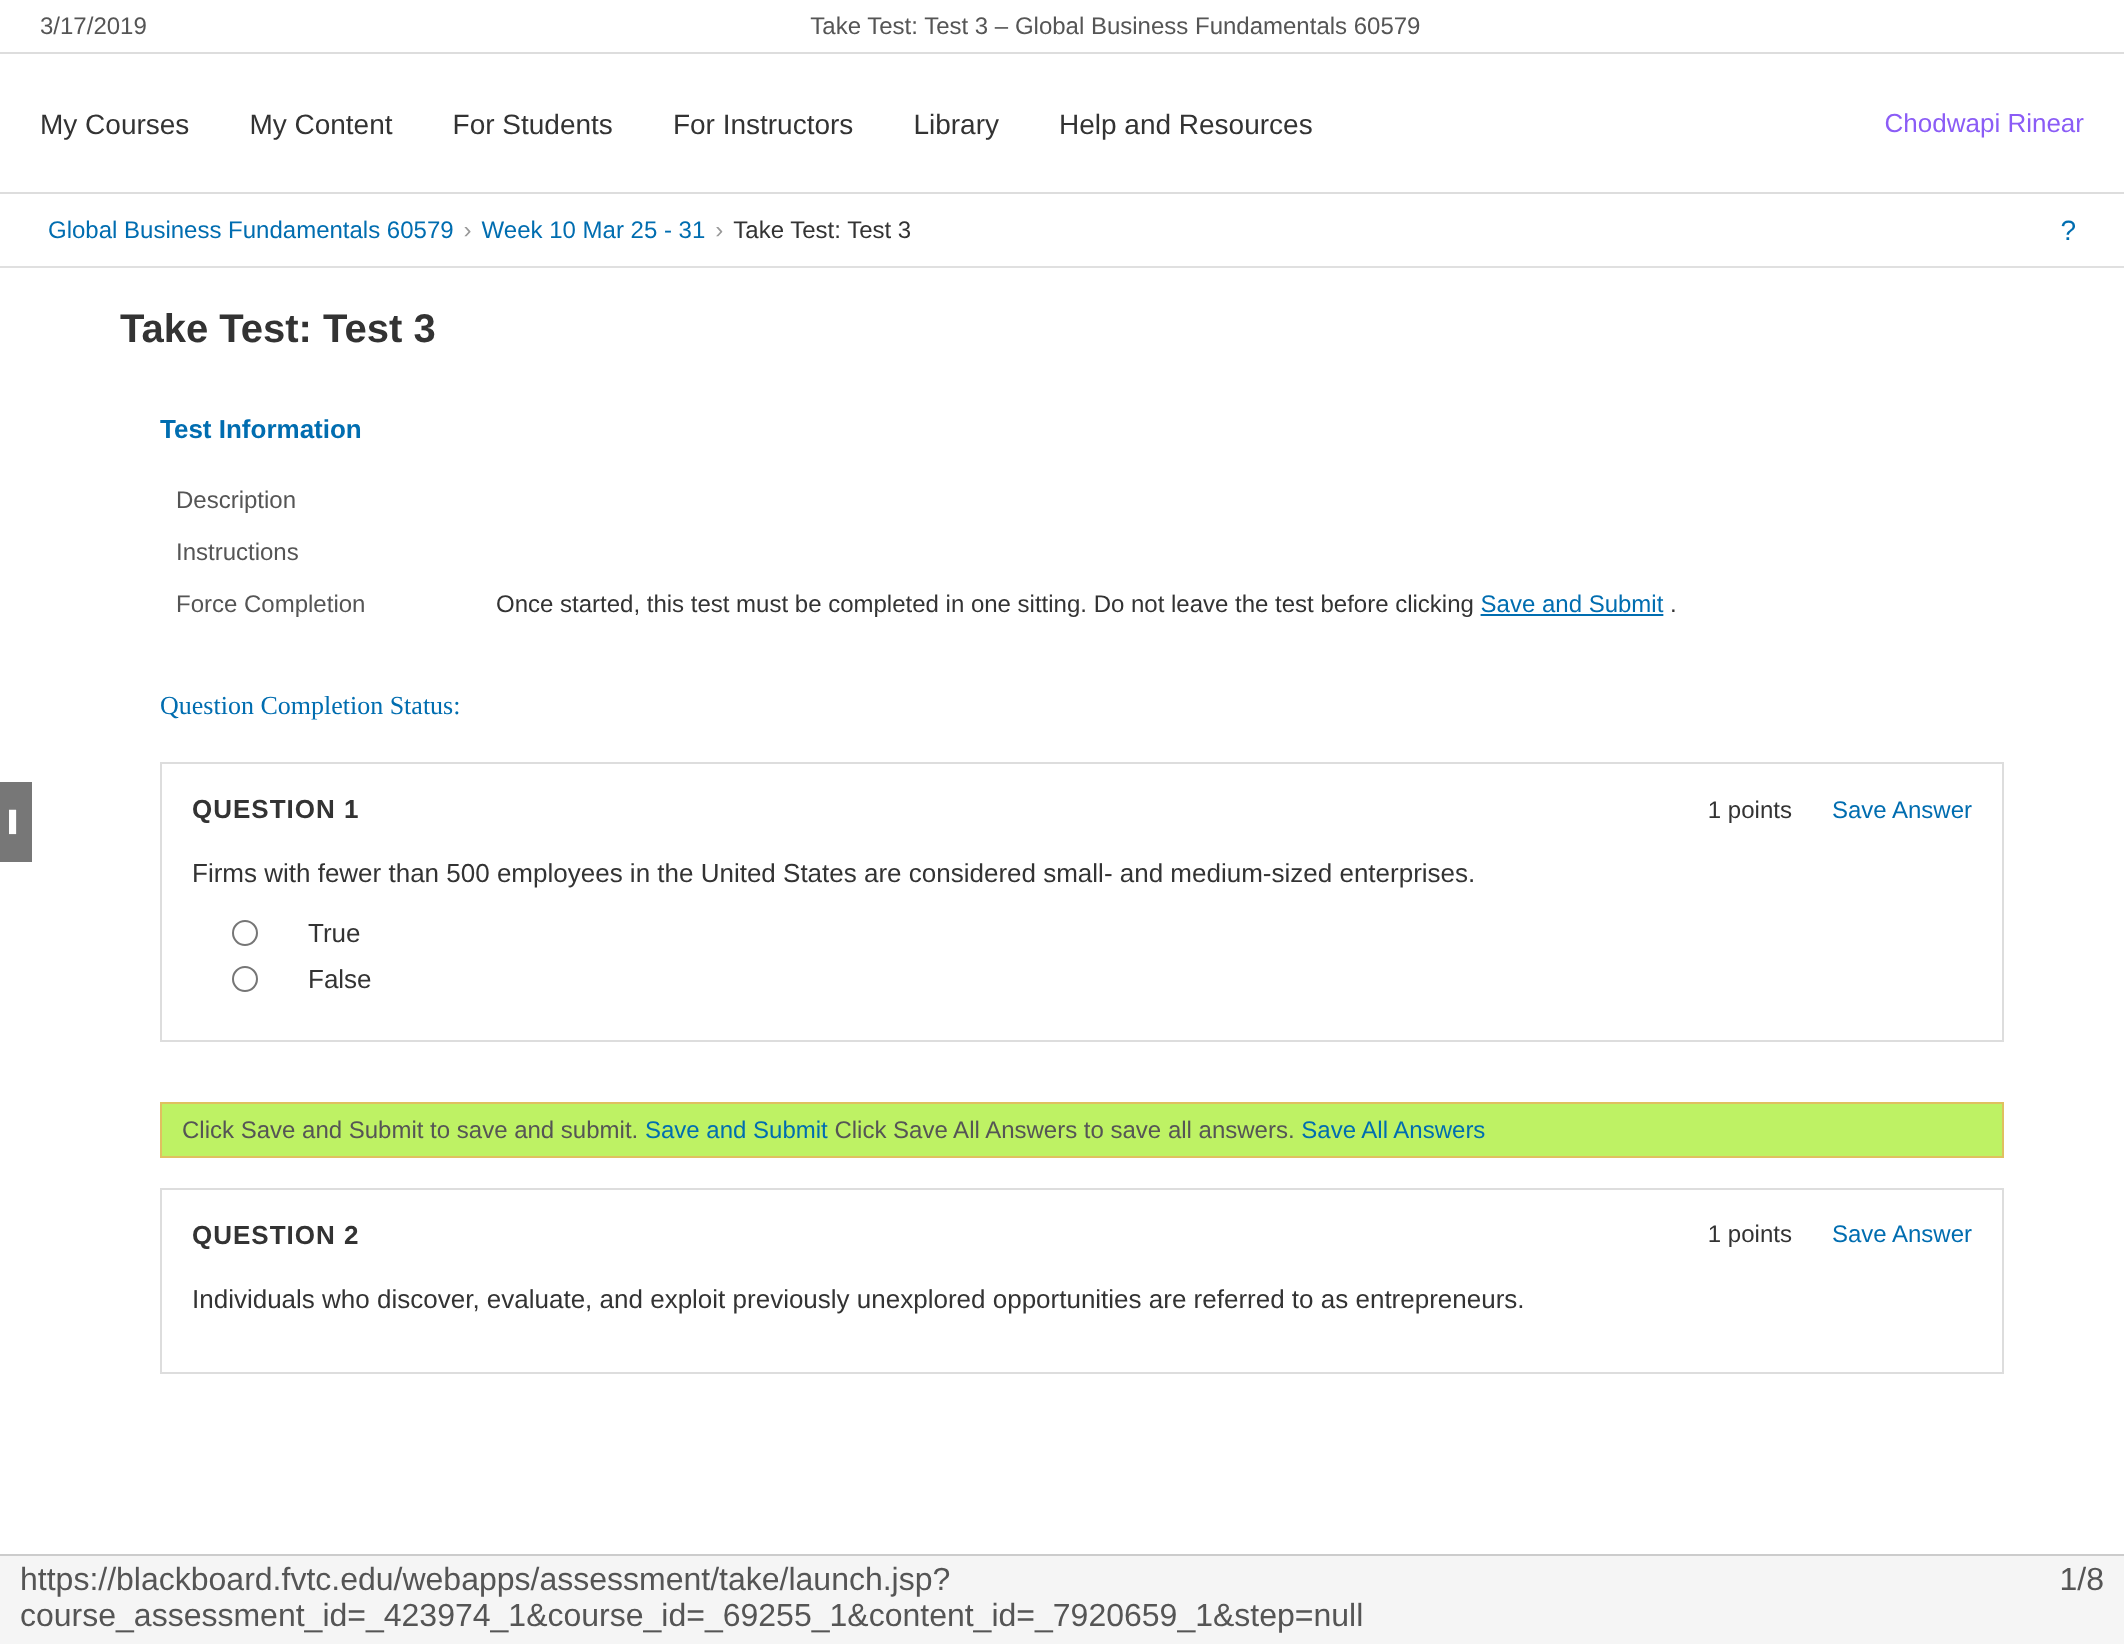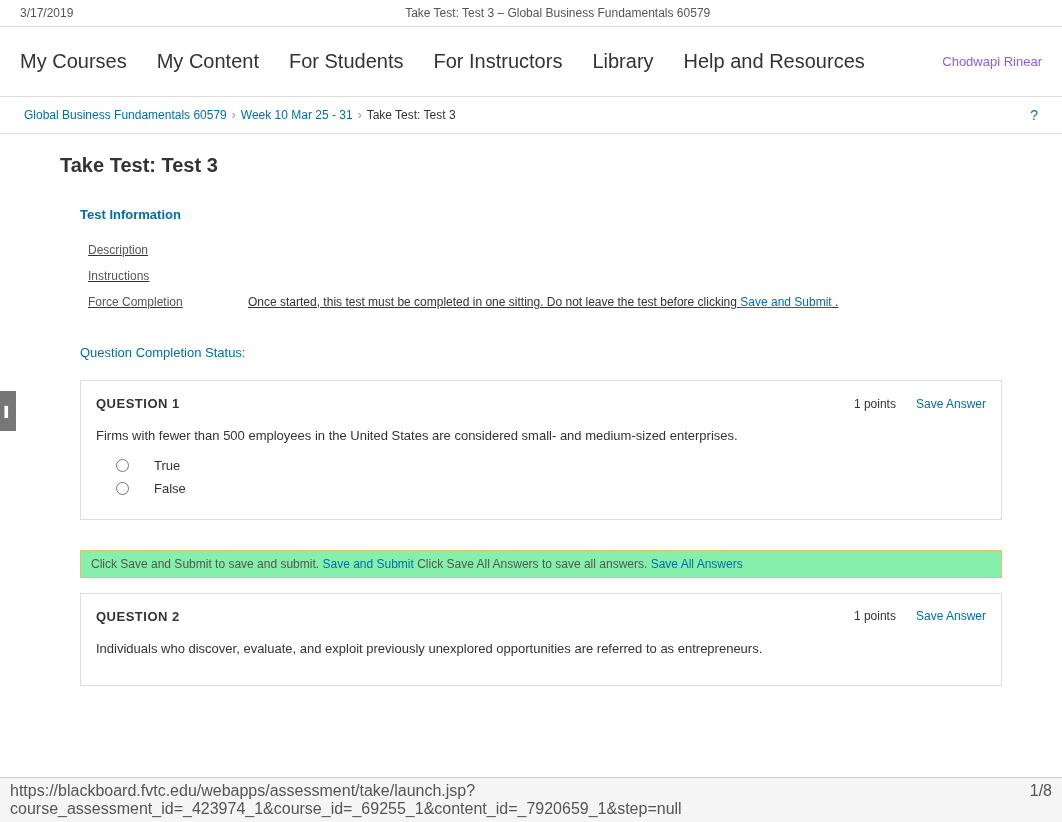--- a/index.html
+++ b/index.html
@@ -19,21 +19,21 @@
     
     .nav-bar {
       display: flex;
       align-items: center;
       padding: 0 20px;
       border-bottom: 1px solid #ddd;
       height: 70px;
       gap: 30px;
     }
     .nav-item {
-      font-size: 20px;
+      font-size: 14px;
       color: #333;
       text-decoration: none;
       cursor: pointer;
       padding: 5px 0;
       white-space: nowrap;
     }
     .nav-user {
       margin-left: auto;
       font-size: 13px;
       color: #8b5cf6;
@@ -75,21 +75,20 @@
       color: #006db0;
       font-size: 13px;
       font-weight: bold;
       margin-bottom: 15px;
     }
 
     .info-table {
       width: 100%;
       border-collapse: collapse;
       margin-bottom: 5px;
-      text-decoration: underline;
     }
 
     .info-table tr td {
       padding: 6px 8px;
       font-size: 12px;
       vertical-align: top;
     }
 
     .info-table .label-cell {
       color: #555;
@@ -102,20 +101,21 @@
       color: #333;
     }
 
     
     .question-completion {
       color: #006db0;
       font-size: 13px;
       margin-top: 20px;
       margin-bottom: 20px;
       margin-left: 20px;
+      font-family: Liberation Serif, serif;
     }
 
     
     .question-block {
       margin-left: 20px;
       margin-bottom: 30px;
       border: 1px solid #ddd;
       padding: 15px;
     }
 
@@ -195,21 +195,21 @@
       height: 40px;
       display: flex;
       align-items: center;
       justify-content: center;
       cursor: pointer;
       font-size: 10px;
     }
 
     
     .click-notification {
-      background: #86efac;
+      background: #bef264;
       border: 1px solid #e0c060;
       padding: 6px 10px;
       font-size: 12px;
       color: #555;
       margin-bottom: 15px;
       margin-left: 20px;
     }
 
     .click-notification a { color: #006db0; text-decoration: none; }
   </style>

